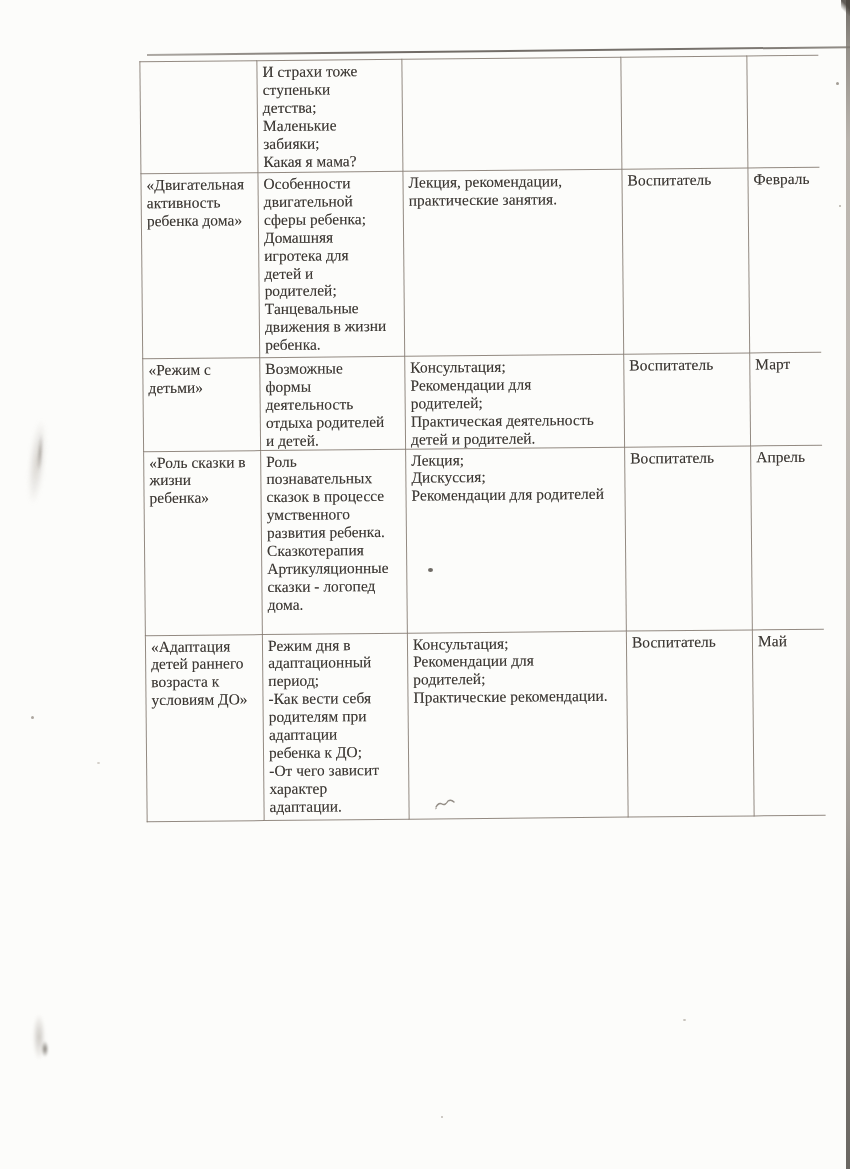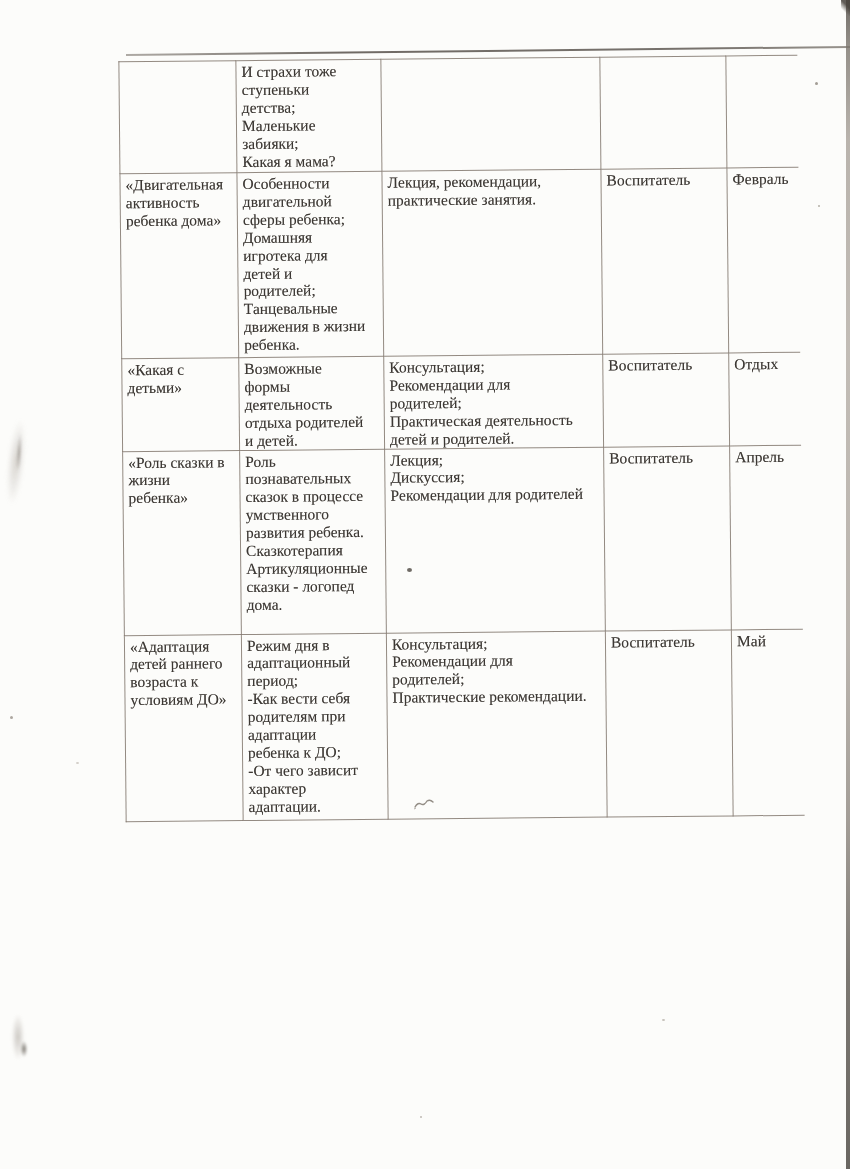--- a/index.html
+++ b/index.html
@@ -11,20 +11,21 @@
     height: 1169px;
     position: relative;
     overflow: hidden;
     background: #fcfcfa;
     font-family: "Liberation Serif", "DejaVu Serif", serif;
     color: #3d3936;
   }
   .page {
     position: absolute;
     inset: 0;
+    margin-left: 21px;
   }
   
   .table-wrap {
     position: absolute;
     left: 122px;
     top: 58px;
     transform: rotate(-0.55deg);
     transform-origin: center center;
   }
   table.plan {
@@ -185,34 +186,34 @@
 родителей;
 Танцевальные
 движения в жизни
 ребенка.</td>
           <td>Лекция, рекомендации,
 практические занятия.</td>
           <td>Воспитатель</td>
           <td>Февраль</td>
         </tr>
         <tr class="r2">
-          <td>«Какая с
+          <td>«Режим с
 детьми»</td>
           <td>Возможные
 формы
 деятельность
 отдыха родителей
 и детей.</td>
           <td>Консультация;
 Рекомендации для
 родителей;
 Практическая деятельность
 детей и родителей.</td>
           <td>Воспитатель</td>
-          <td>Отдых</td>
+          <td>Март</td>
         </tr>
         <tr class="r3">
           <td>«Роль сказки в
 жизни
 ребенка»</td>
           <td>Роль
 познавательных
 сказок в процессе
 умственного
 развития ребенка.

